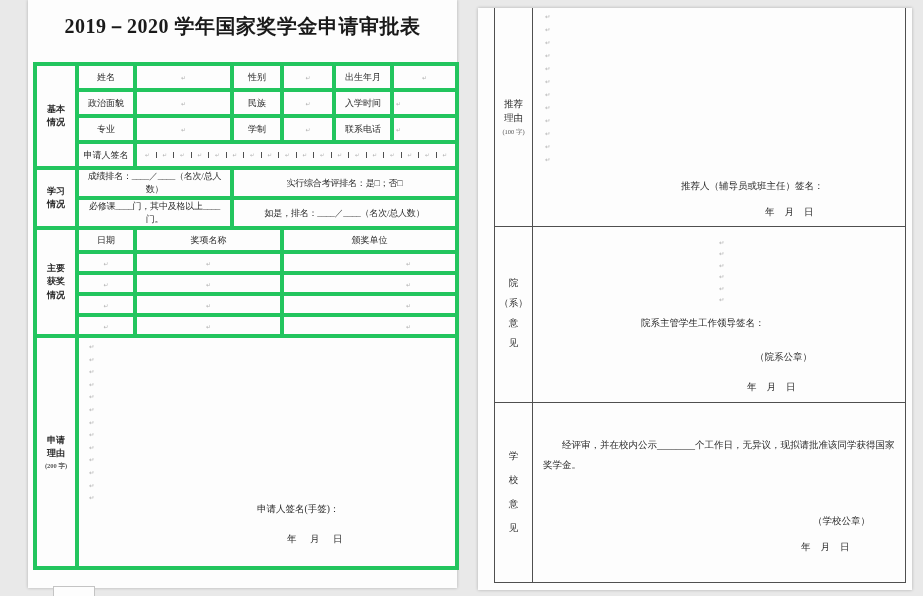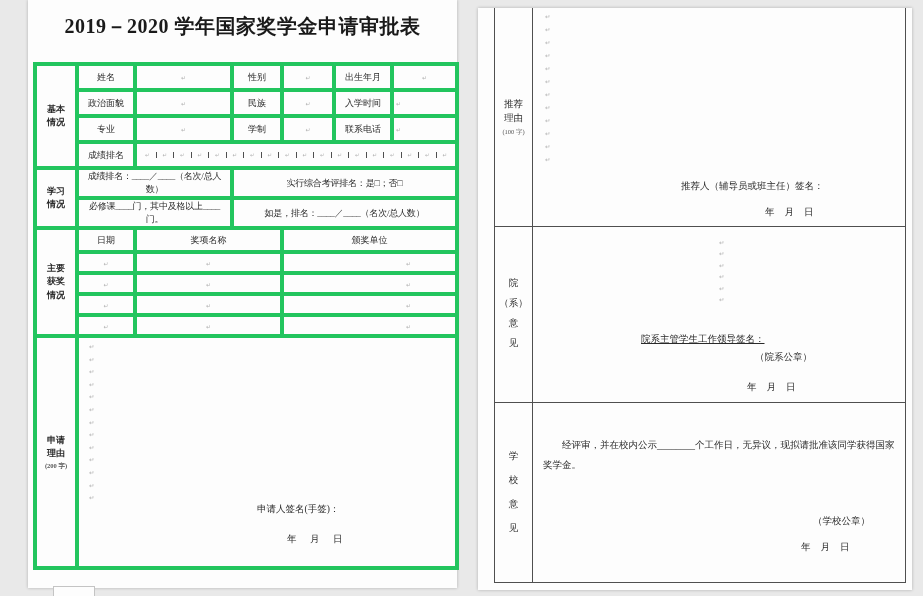--- a/index.html
+++ b/index.html
@@ -78,21 +78,21 @@
   td.v-label { line-height:1.5; }
   td.v-label .wl { font-size:6.5px; color:#555; display:block; margin-top:2px; }
   td.v-label.spread { line-height:2.1; }
   td.v-label.spread4 { line-height:2.55; }
   #recommend-marks { left:12px; top:2px; }
   #recommend-marks span { line-height:13px; }
   #dept-marks { left:50%; top:10px; }
   #dept-marks span { line-height:11.5px; }
   #recommend-sign { left:148px; top:172px; }
   #recommend-date { left:232px; top:198px; letter-spacing:10px; }
-  #dept-sign  { left:108px; top:106px;text-decoration:underline; }
+  #dept-sign  { left:108px; top:90px; }
   #dept-seal  { left:222px; top:124px;text-align:right; }
   #dept-date  { left:214px; top:154px; letter-spacing:10px; }
   .school-body {
     position:absolute; left:10px; top:32px; width:352px;
     font-size:9.5px; line-height:20px; text-align:left; text-indent:2em;
     color:#2a2a2a;
   }
   #school-seal { left:280px; top:112px; }
   #school-date { left:268px; top:138px; letter-spacing:10px; }
 </style>
@@ -135,21 +135,21 @@
     </tr>
     <tr style="height:26px">
       <td>专业</td>
       <td><span class="mk">↵</span></td>
       <td>学制</td>
       <td><span class="mk">↵</span></td>
       <td>联系电话</td>
       <td style="text-align:left"><span class="mk">↵</span></td>
     </tr>
     <tr style="height:26px">
-      <td>成绩排名</td>
+      <td>申请人签名</td>
       <td colspan="5" class="id-cells-td">
         <div class="id-cells">
               <span>↵</span>
               <span>↵</span>
               <span>↵</span>
               <span>↵</span>
               <span>↵</span>
               <span>↵</span>
               <span>↵</span>
               <span>↵</span>

